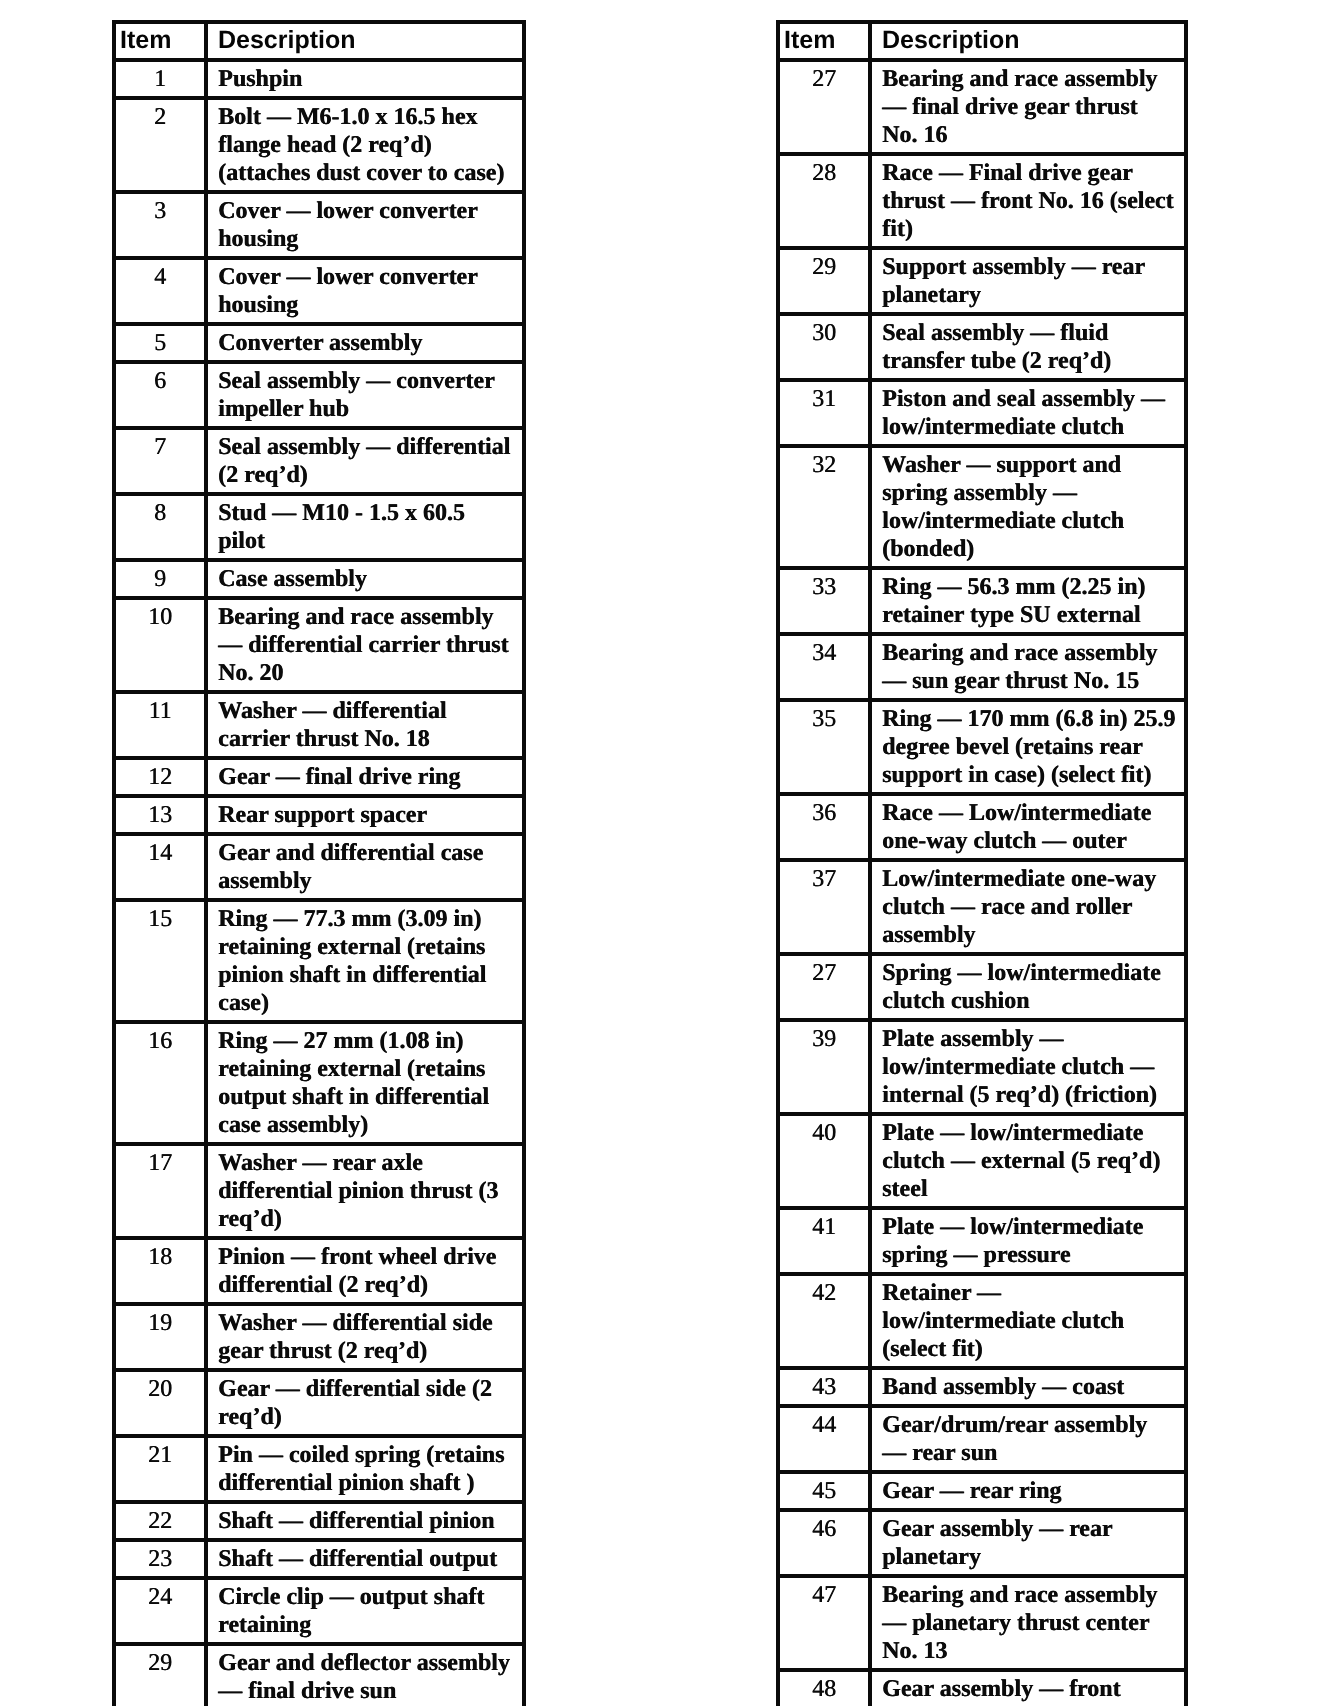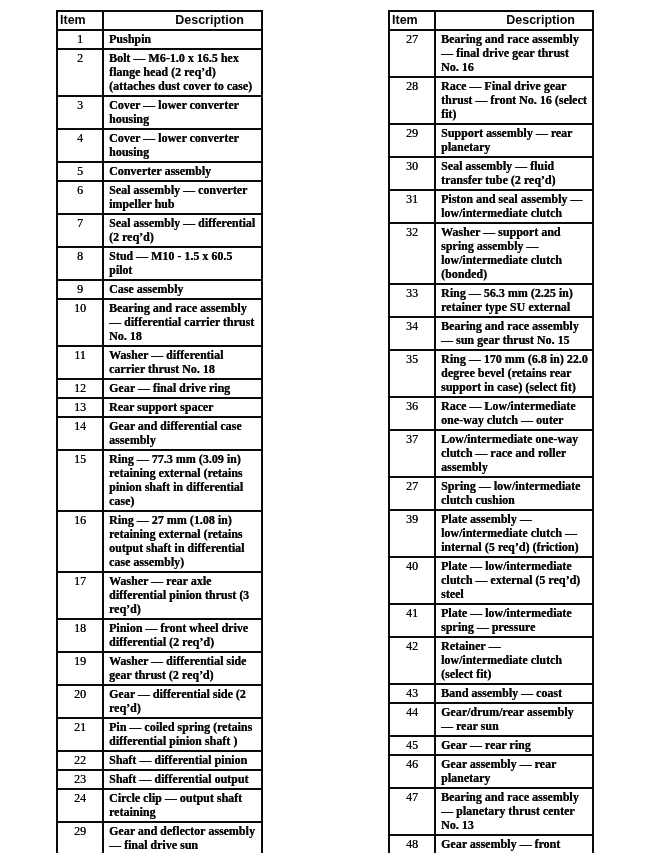--- a/index.html
+++ b/index.html
@@ -29,22 +29,22 @@
   table.parts.right { left: 388px; width: 206px; }
 
   table.parts, table.parts th, table.parts td {
     border: 2px solid #0a0a0a;
   }
   table.parts th {
     font-family: "Liberation Sans", sans-serif;
     font-weight: bold;
     font-size: 12.5px;
     line-height: 15px;
-    padding: 1px 17px 1px 5px;
-    text-align: right;
+    padding: 1px 5px 1px 5px;
+    text-align: left;
     color: #050505;
   }
   table.parts th.item-h {
     width: 40px;
     text-align: left;
     padding: 1px 2px;
   }
   table.parts td {
     font-size: 12px;
     line-height: 14px;
@@ -104,21 +104,21 @@
         <tr>
           <td class="item">8</td>
           <td class="desc">Stud — M10 - 1.5 x 60.5 pilot</td>
         </tr>
         <tr>
           <td class="item">9</td>
           <td class="desc">Case assembly</td>
         </tr>
         <tr>
           <td class="item">10</td>
-          <td class="desc">Bearing and race assembly — differential carrier thrust No. 18</td>
+          <td class="desc">Bearing and race assembly — differential carrier thrust No. 20</td>
         </tr>
         <tr>
           <td class="item">11</td>
           <td class="desc">Washer — differential carrier thrust No. 18</td>
         </tr>
         <tr>
           <td class="item">12</td>
           <td class="desc">Gear — final drive ring</td>
         </tr>
         <tr>
@@ -214,21 +214,21 @@
         <tr>
           <td class="item">33</td>
           <td class="desc">Ring — 56.3 mm (2.25 in) retainer type SU external</td>
         </tr>
         <tr>
           <td class="item">34</td>
           <td class="desc">Bearing and race assembly — sun gear thrust No. 15</td>
         </tr>
         <tr>
           <td class="item">35</td>
-          <td class="desc">Ring — 170 mm (6.8 in) 22.0 degree bevel (retains rear support in case) (select fit)</td>
+          <td class="desc">Ring — 170 mm (6.8 in) 25.9 degree bevel (retains rear support in case) (select fit)</td>
         </tr>
         <tr>
           <td class="item">36</td>
           <td class="desc">Race — Low/intermediate one-way clutch — outer</td>
         </tr>
         <tr>
           <td class="item">37</td>
           <td class="desc">Low/intermediate one-way clutch — race and roller assembly</td>
         </tr>
         <tr>

